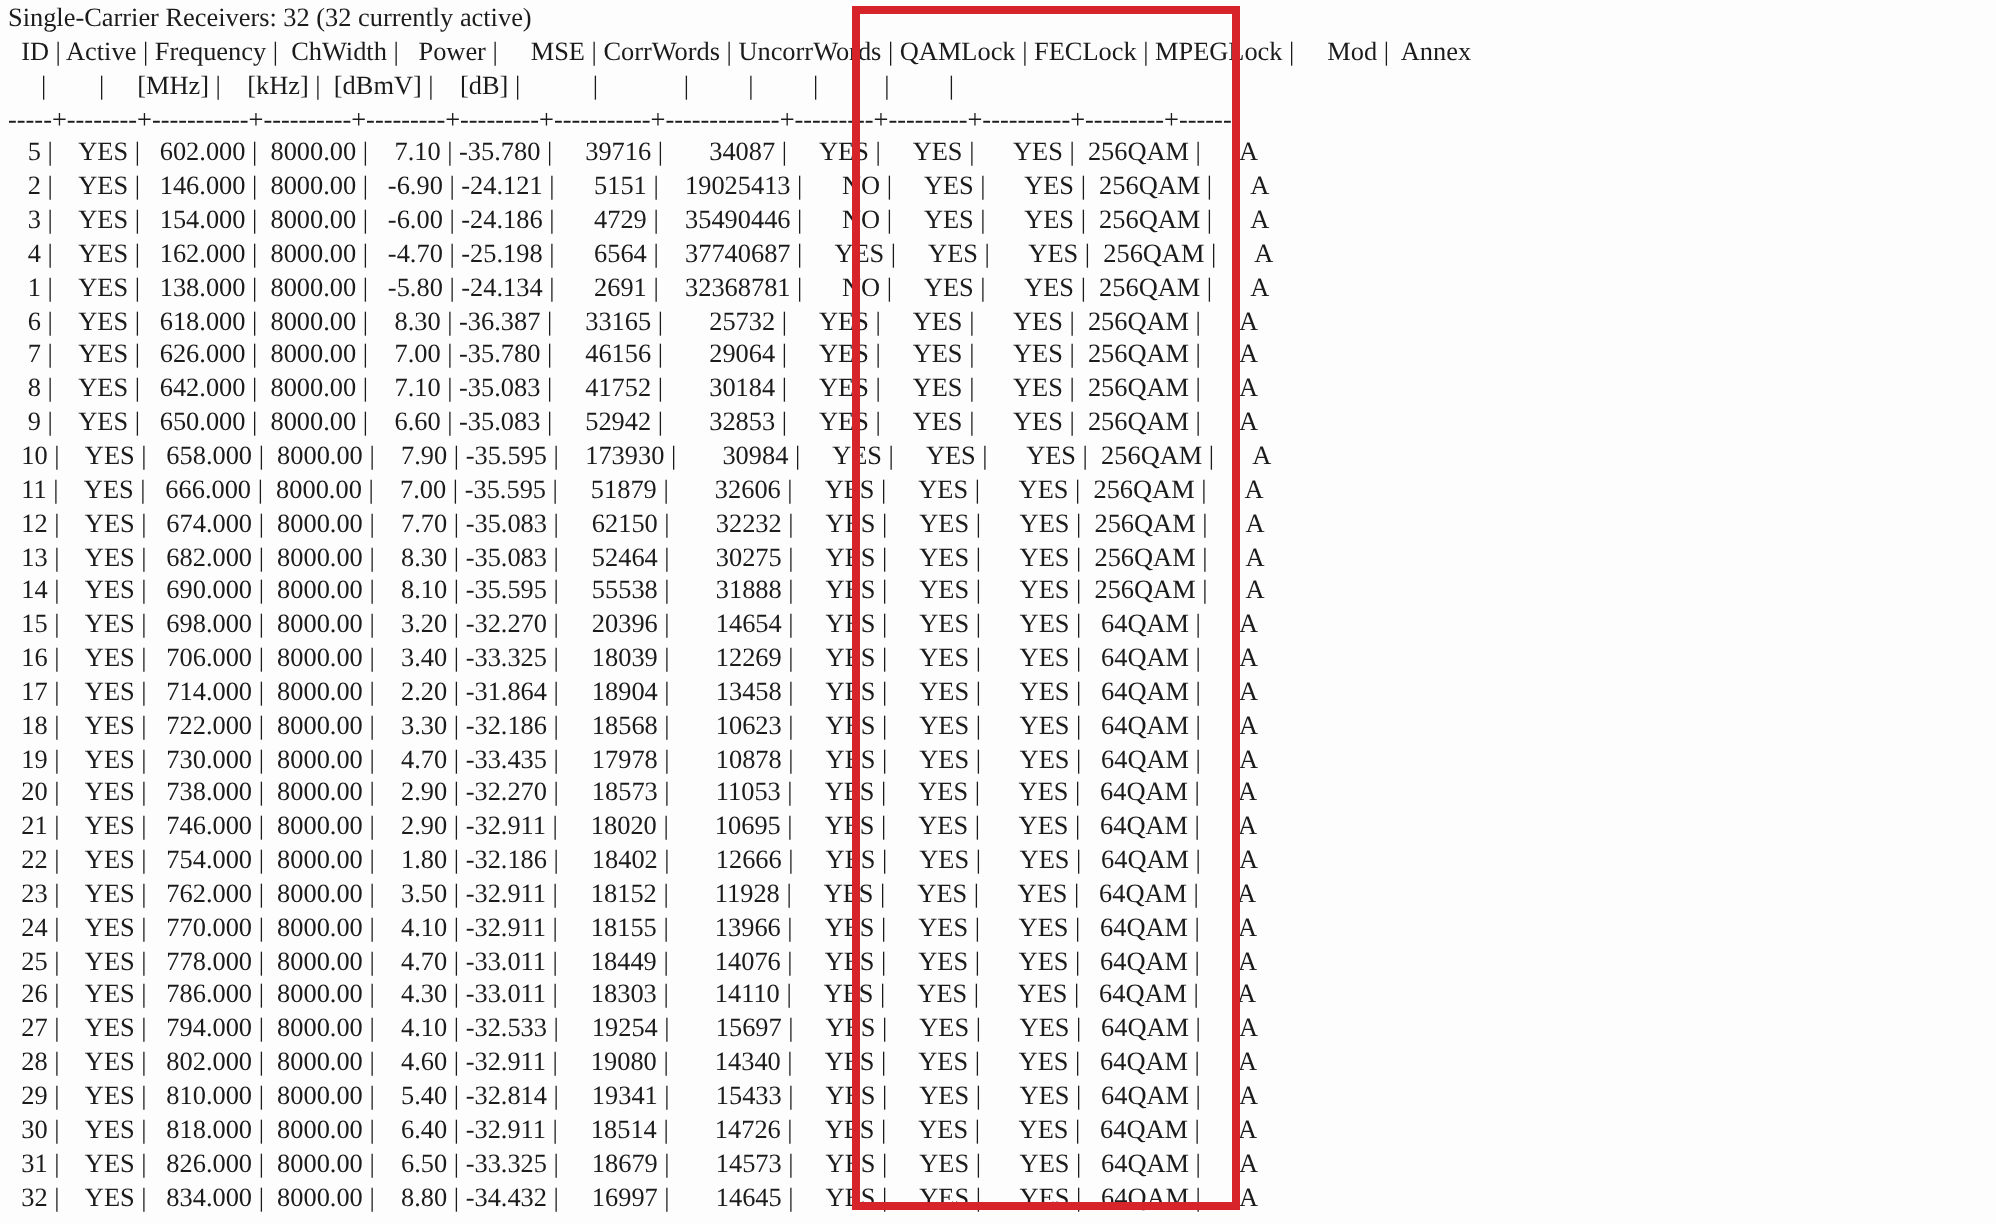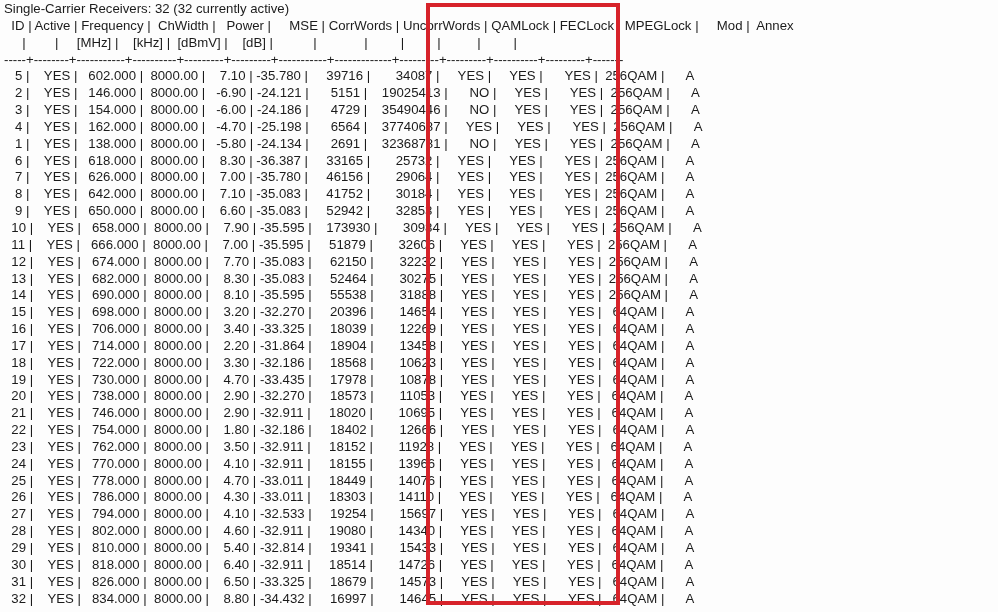--- a/index.html
+++ b/index.html
@@ -18,21 +18,21 @@
     position: relative;
     width: 998px;
     height: 612px;
     background: #fdfdfd;
     box-sizing: border-box;
     padding: 0;
   }
   pre.term {
     margin: 0;
     padding: 1px 10px 0 4px;
-    font-family: Liberation Sans, sans-serif;
+    font-family: Liberation Serif, serif;
     font-size: 13.2px;
     line-height: 16.85px;
     color: #1b1b1b;
     white-space: pre;
     letter-spacing: 0px;
     -webkit-font-smoothing: antialiased;
   }
   .title-line {
     display: block;
   }

